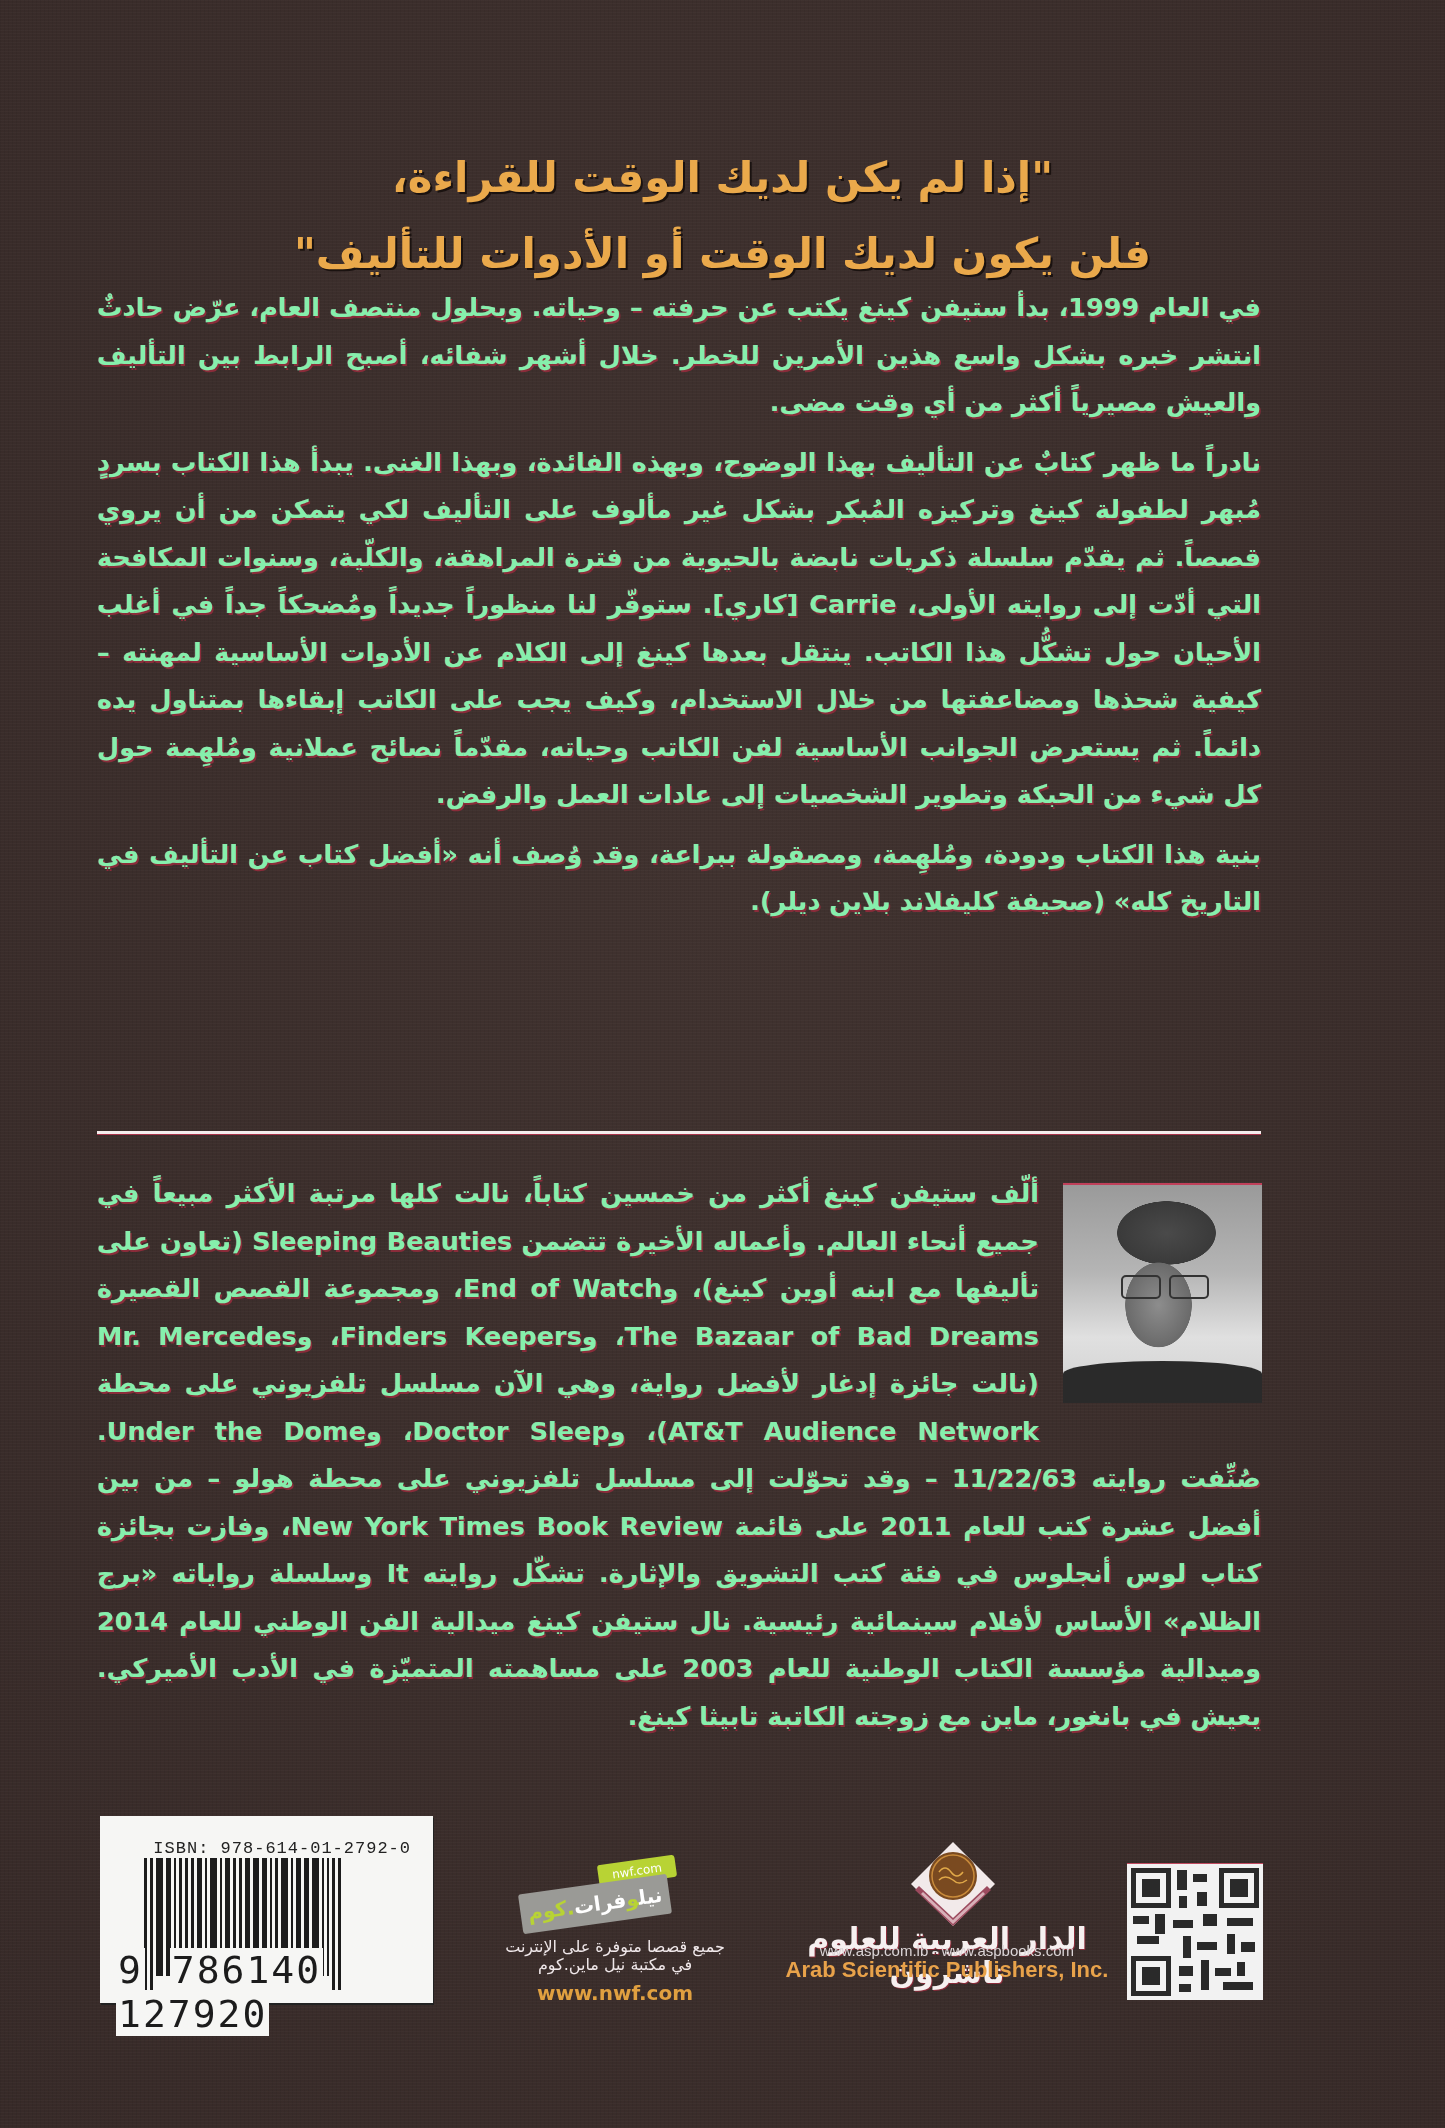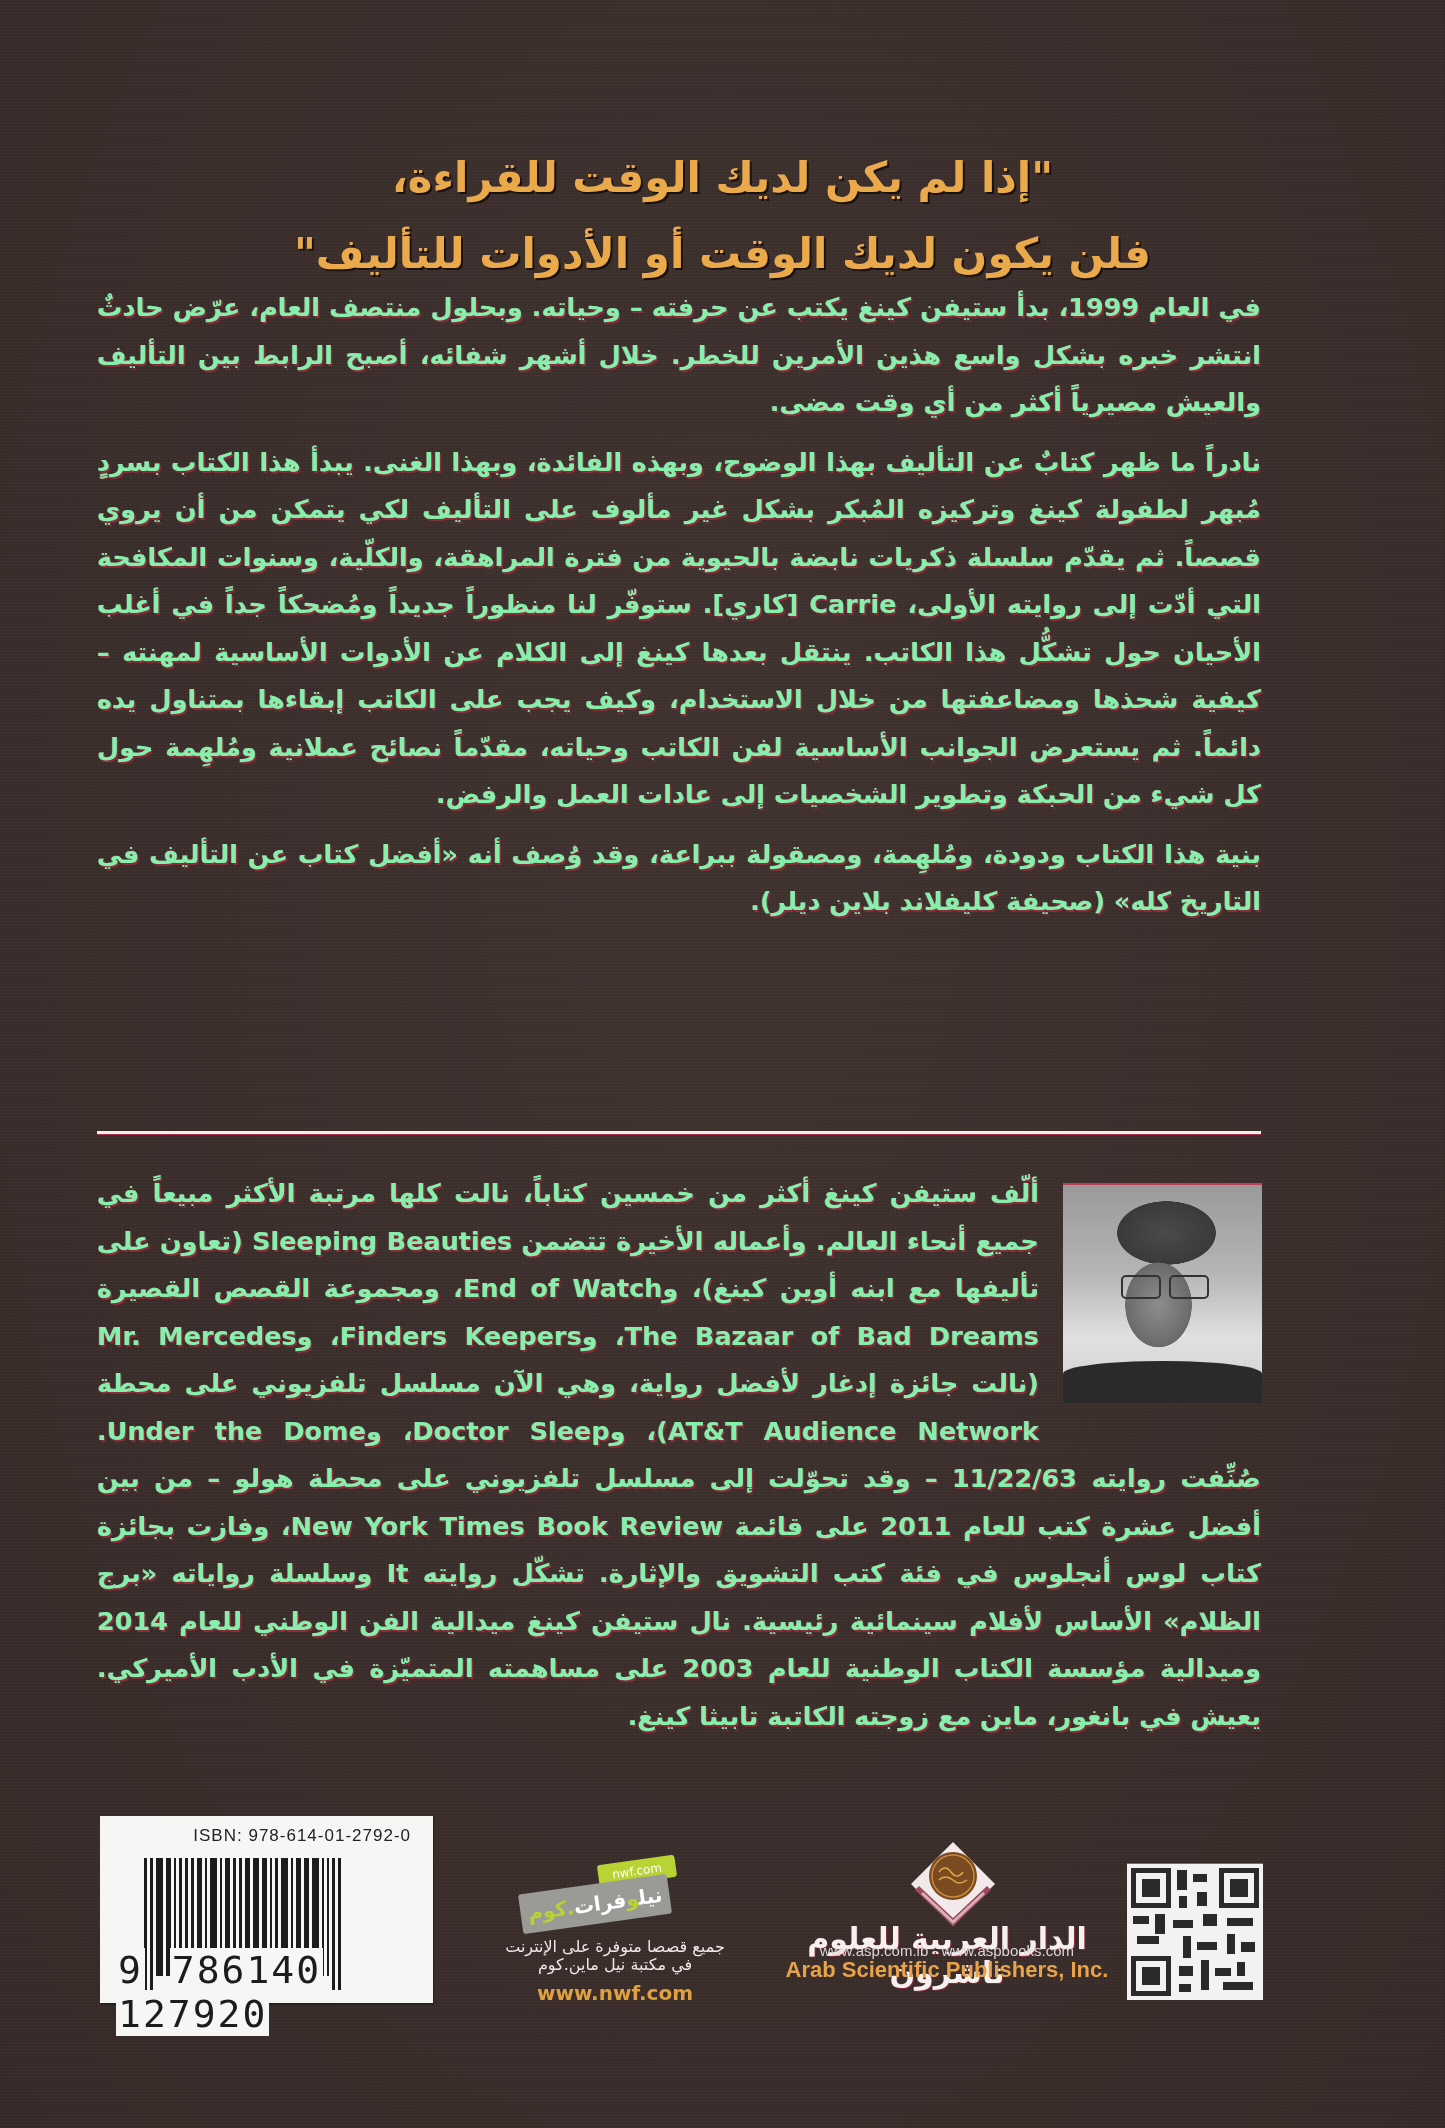--- a/index.html
+++ b/index.html
@@ -43,22 +43,22 @@
     overflow:hidden;
   }
   .photo .shirt { position:absolute; left:0; bottom:0; width:100%; height:42px; background:#2a2a2a; border-radius:50% 50% 0 0 / 30% 30% 0 0; }
   .photo .glasses { position:absolute; top:90px; left:58px; width:90px; height:22px; }
   .photo .glasses span { position:absolute; top:0; width:36px; height:20px; border:2px solid #333; border-radius:5px; }
   .barcode-box {
     left:100px; top:1816px; width:333px; height:187px;
     background:#f6f6f4; box-shadow:1px 2px 0 #222;
   }
   .isbn-label {
-    position:absolute; top:10px; right:22px;
-    font-family:Liberation Sans, sans-serif; font-size:17px; color:#222; letter-spacing:1px;
+    position:absolute; top:23px; right:22px;
+    font-family:Liberation Mono, monospace; font-size:17px; color:#222; letter-spacing:1px;
   }
   .bars { position:absolute; left:44px; top:42px; width:276px; height:126px; display:flex; align-items:flex-start; }
   .bars i { display:block; background:#1c1c1c; height:118px; margin-right:3px; }
   .bars i.long { height:132px; }
   .isbn-digits {
     position:absolute; left:16px; top:132px; width:300px;
     font-family:"DejaVu Sans Mono", monospace; font-size:38px; color:#1c1c1c; letter-spacing:2px;
     background:transparent;
   }
   .isbn-digits span { background:#f6f6f4; padding:0 2px; }

